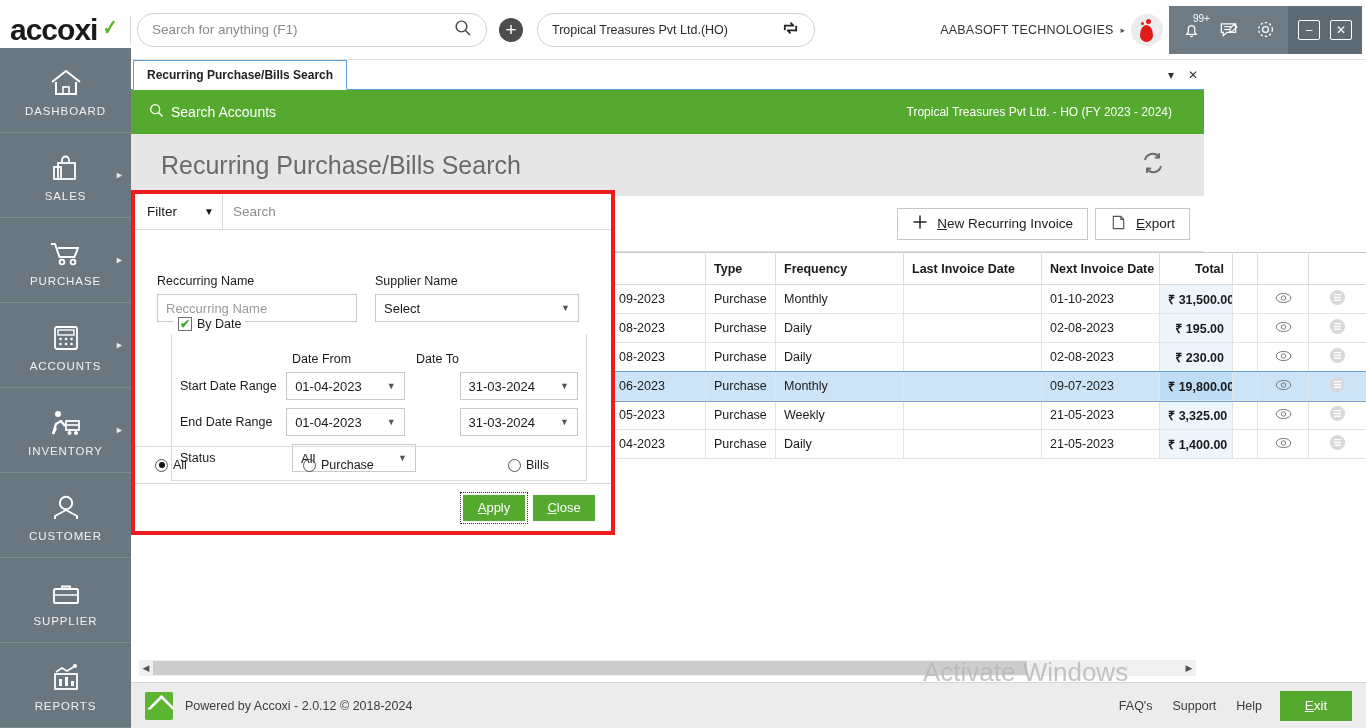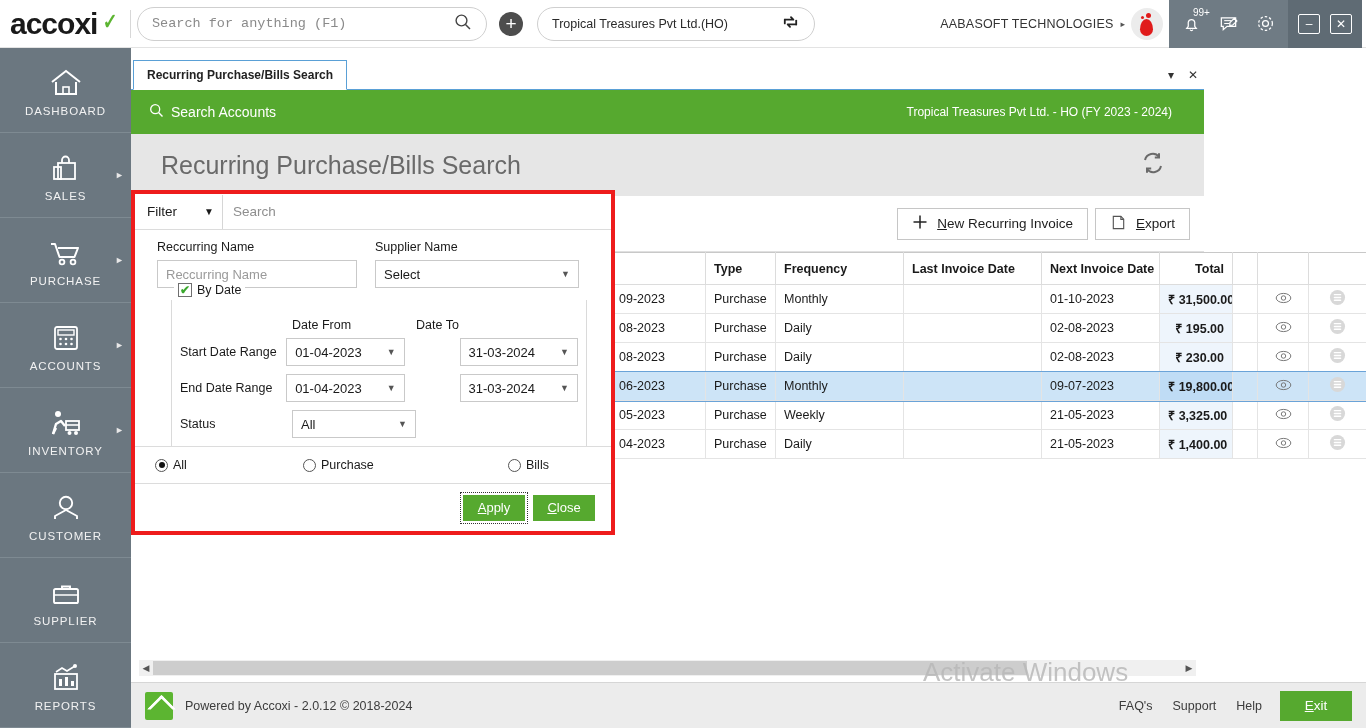--- a/index.html
+++ b/index.html
@@ -5,42 +5,42 @@
   * { box-sizing: border-box; margin: 0; padding: 0; }
   html, body {
     width: 1366px; height: 728px;
     font-family: "Liberation Sans", sans-serif;
     background: #ffffff; overflow: hidden;
   }
   #app { position: relative; width: 1366px; height: 728px; }
 
   
   .topbar {
-    position: absolute; left: 0; top: 0; width: 1366px; height: 48px;
+    position: absolute; left: 0; top: 0; width: 1366px; height: 60px;
     background: #ffffff; display: flex; align-items: center;
     border-bottom: 1px solid #e3e3e3;
   }
   .logo {
     width: 130px; padding-left: 10px; font-size: 30px; font-weight: bold;
     letter-spacing: -1px; color: #1a1a1a; position: relative; line-height: 1;
   }
   .logo .tick {
     position: absolute; left: 101px; top: 2px; color: #5cb531;
     font-size: 22px; font-weight: bold; transform: scaleX(0.8);
   }
   .logo-divider {
     width: 1px; height: 28px; background: #d8d8d8; margin: 0 6px 0 0;
   }
   .search-pill {
     width: 350px; height: 34px; border: 1px solid #cfcfcf; border-radius: 18px;
     display: flex; align-items: center; padding: 0 14px; background: #fff;
   }
   .search-pill input {
     flex: 1; border: none; outline: none; font-size: 13.5px; color: #333;
-    font-family: Liberation Mono, monospace; background: transparent;
+    font-family: Liberation Sans, sans-serif; background: transparent;
   }
   .search-pill input::placeholder { color: #8a8a8a; }
   .plus-btn {
     width: 24px; height: 24px; border-radius: 50%; background: #4d4d4d;
     color: #fff; margin-left: 12px; display: flex; align-items: center;
     justify-content: center; font-size: 19px; line-height: 1; font-weight: 300;
     cursor: pointer;
   }
   .company-pill {
     width: 278px; height: 34px; border: 1px solid #cfcfcf; border-radius: 18px;
@@ -243,21 +243,21 @@
     border-right: 1px solid #d6d6d6; font-size: 13.5px; color: #1a1a1a;
     cursor: pointer;
   }
   .fdrop .cv { font-size: 10px; }
   .fsearch-row input {
     flex: 1; border: none; outline: none; height: 34px; padding: 0 10px;
     font-size: 13.5px; color: #444; font-family: "Liberation Sans", sans-serif;
   }
   .fsearch-row input::placeholder { color: #8e8e8e; }
   .fbody { padding: 10px 16px 0 22px; }
-  .frow { display: flex; }
+  .frow { display: flex; margin-top: 34px; }
   .flabel { font-size: 12.5px; color: #1a1a1a; }
   .ftext, .fsel {
     height: 28px; border: 1px solid #c9c9c9; background: #fff;
     font-size: 13px; color: #1a1a1a; display: flex; align-items: center;
     padding: 0 8px; font-family: "Liberation Sans", sans-serif; outline: none;
   }
   .ftext::placeholder { color: #9a9a9a; }
   .fsel { justify-content: space-between; cursor: pointer; }
   .fsel .cv { font-size: 9px; color: #555; }
   .bydate-group {

